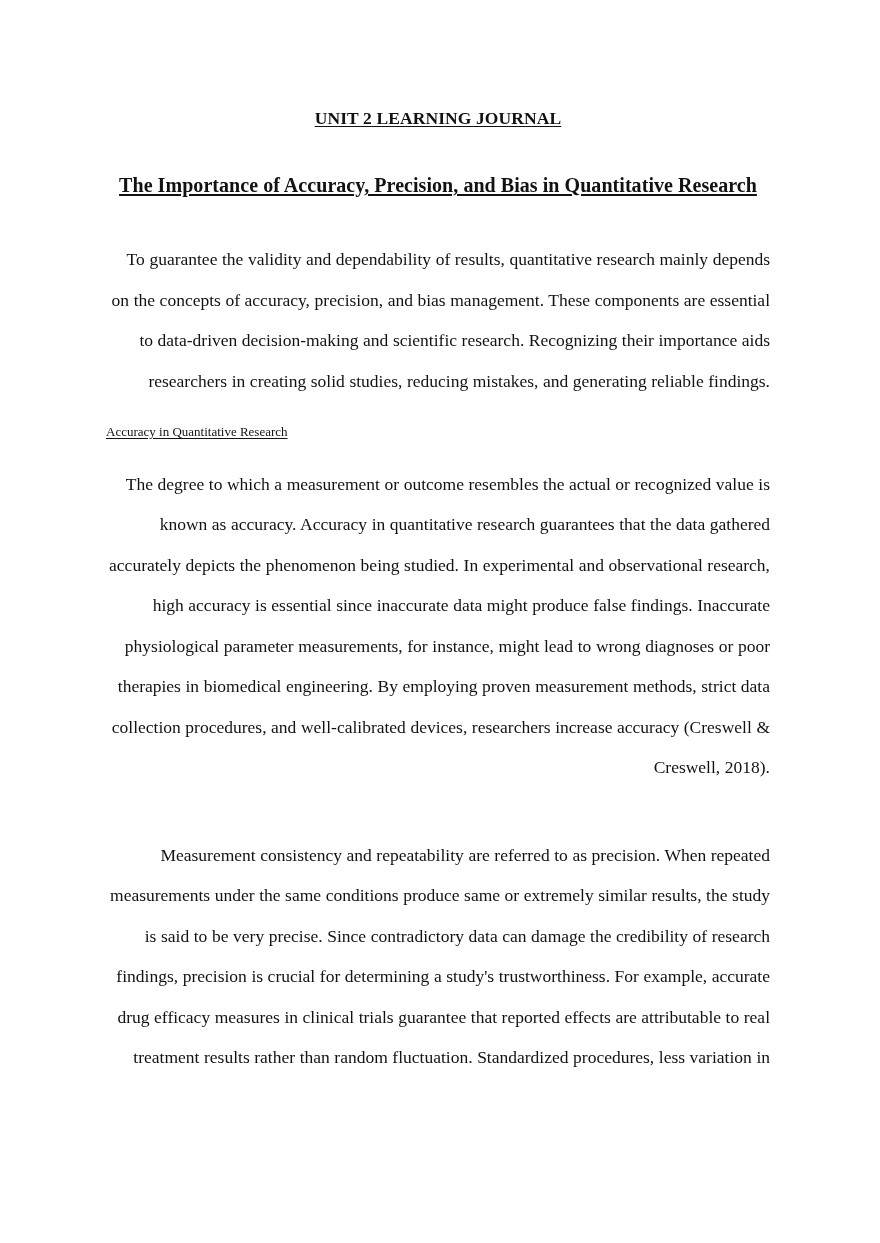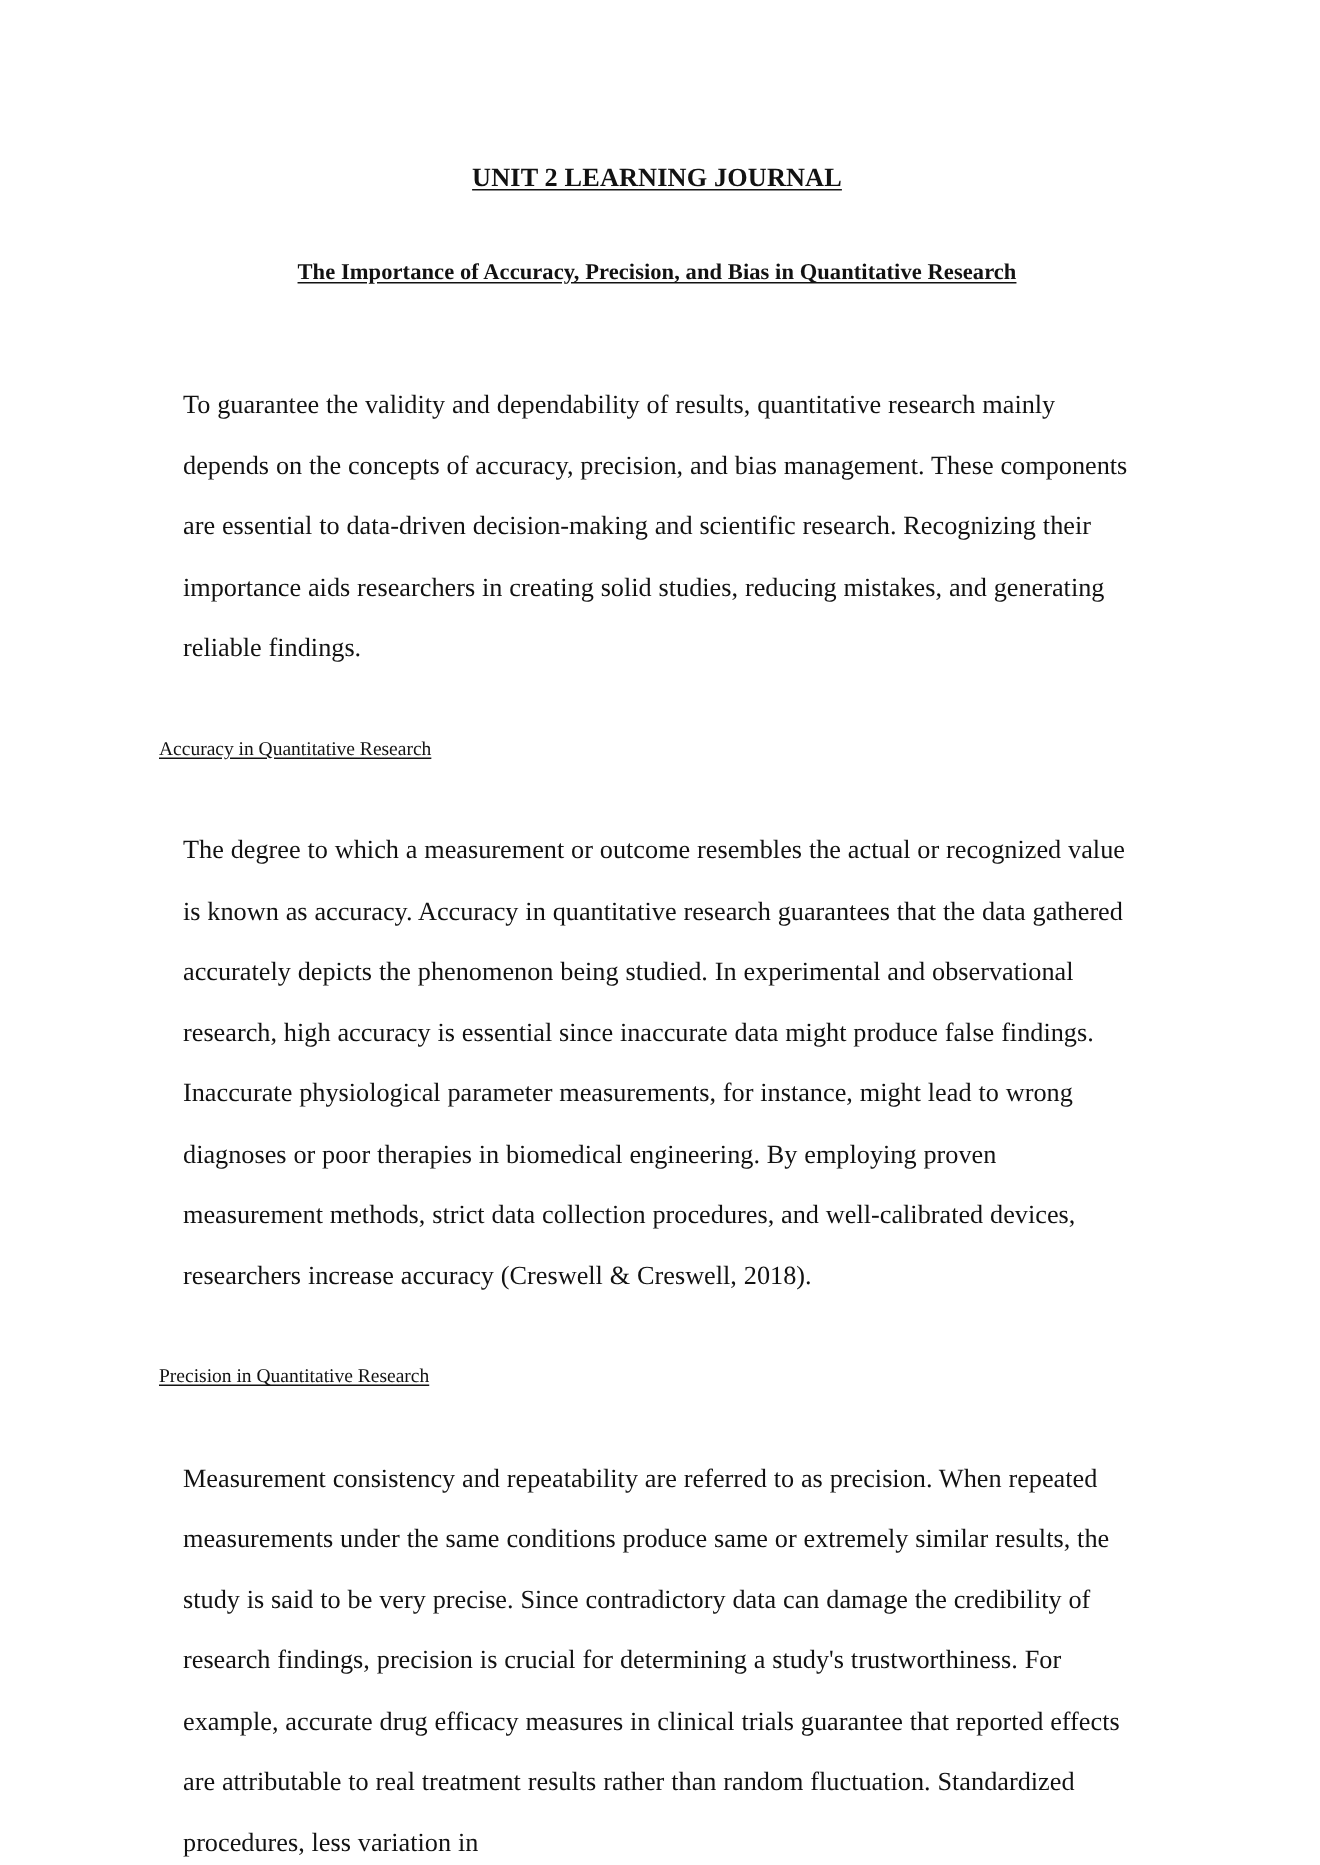--- a/index.html
+++ b/index.html
@@ -26,45 +26,45 @@
     font-weight: bold;
     text-decoration: underline;
     text-underline-offset: 2px;
     letter-spacing: 0.1px;
     margin: 0 0 0 0;
     line-height: 1.2;
   }
 
   .doc-subtitle {
     text-align: center;
-    font-size: 15px;
+    font-size: 20px;
     font-weight: bold;
     text-decoration: underline;
     text-underline-offset: 2px;
     letter-spacing: 0.05px;
     margin: 44px 0 0 0;
     line-height: 1.2;
   }
 
   .section-heading {
     text-align: left;
     font-size: 13px;
     font-weight: normal;
     text-decoration: underline;
     text-underline-offset: 2px;
     margin: 0;
     line-height: 1.2;
   }
 
   .body-paragraph {
-    text-align: left;
+    text-align: right;
     font-size: 17.5px;
     font-weight: normal;
     line-height: 40.5px;
-    margin: 16px;
+    margin: 0;
     text-indent: 0;
     hyphens: none;
     word-spacing: 0.2px;
   }
 
   
   .gap-after-subtitle { height: 42px; }
   .gap-para-to-heading { height: 23px; }
   .gap-heading-to-para { height: 24px; }
   .gap-para-to-heading-2 { height: 23px; }
@@ -85,19 +85,18 @@
   <div class="gap-para-to-heading"></div>
 
   <h3 class="section-heading">Accuracy in Quantitative Research</h3>
 
   <div class="gap-heading-to-para"></div>
 
   <p class="body-paragraph">The degree to which a measurement or outcome resembles the actual or recognized value is known as accuracy. Accuracy in quantitative research guarantees that the data gathered accurately depicts the phenomenon being studied. In experimental and observational research, high accuracy is essential since inaccurate data might produce false findings. Inaccurate physiological parameter measurements, for instance, might lead to wrong diagnoses or poor therapies in biomedical engineering. By employing proven measurement methods, strict data collection procedures, and well-calibrated devices, researchers increase accuracy (Creswell &amp; Creswell, 2018).</p>
 
   <div class="gap-para-to-heading-2"></div>
 
-  <h3 class="section-heading">Precision in Quantitative Research</h3>
 
   <div class="gap-heading-to-para"></div>
 
   <p class="body-paragraph">Measurement consistency and repeatability are referred to as precision. When repeated measurements under the same conditions produce same or extremely similar results, the study is said to be very precise. Since contradictory data can damage the credibility of research findings, precision is crucial for determining a study's trustworthiness. For example, accurate drug efficacy measures in clinical trials guarantee that reported effects are attributable to real treatment results rather than random fluctuation. Standardized procedures, less variation in</p>
 
 </div>
 
 </body></html>

